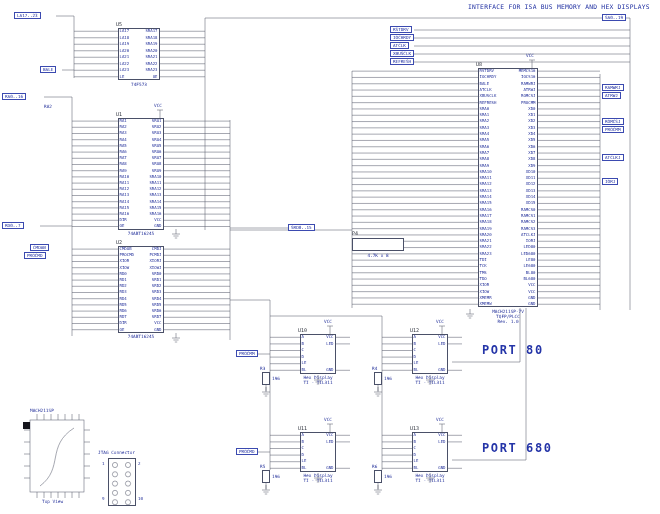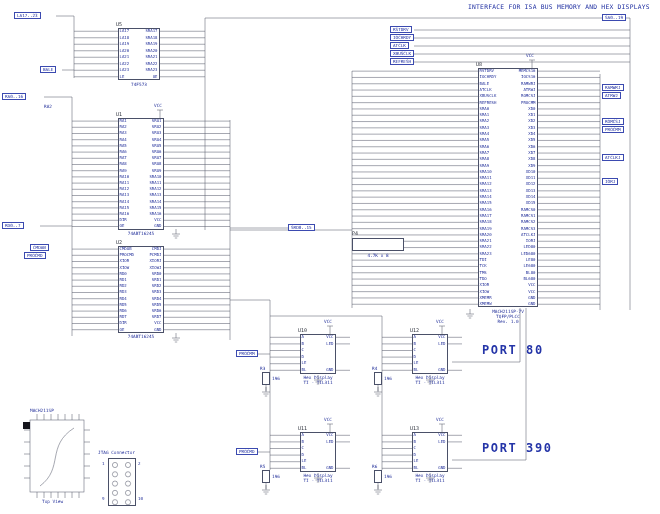--- a/index.html
+++ b/index.html
@@ -352,21 +352,21 @@
         <circle cx="128" cy="483.6" r="2.6"></circle>
         <circle cx="115" cy="492.9" r="2.6"></circle>
         <circle cx="128" cy="492.9" r="2.6"></circle>
         <circle cx="115" cy="502.2" r="2.6"></circle>
         <circle cx="128" cy="502.2" r="2.6"></circle>
       </g>
       <rect x="23" y="422" width="7" height="7" fill="#15151c"></rect>
     </svg>
   <div class="title">INTERFACE FOR ISA BUS MEMORY AND HEX DISPLAYS</div>
   <div class="port" id="port80">PORT 80</div>
-  <div class="port" id="port680">PORT 390</div>
+  <div class="port" id="port680">PORT 680</div>
   <div class="lbl" id="ra2">RA2</div>
 
   <div class="p4box"></div>
   <div class="ref" id="p4ref">P4</div>
   <div class="part" id="p4cap">4.7K x 8</div>
 
   <div class="lbl" id="machlbl">MACH211SP</div>
   <div class="lbl" id="topview">Top View</div>
 
   <div class="lbl" id="jtaglbl">JTAG Connector</div>

